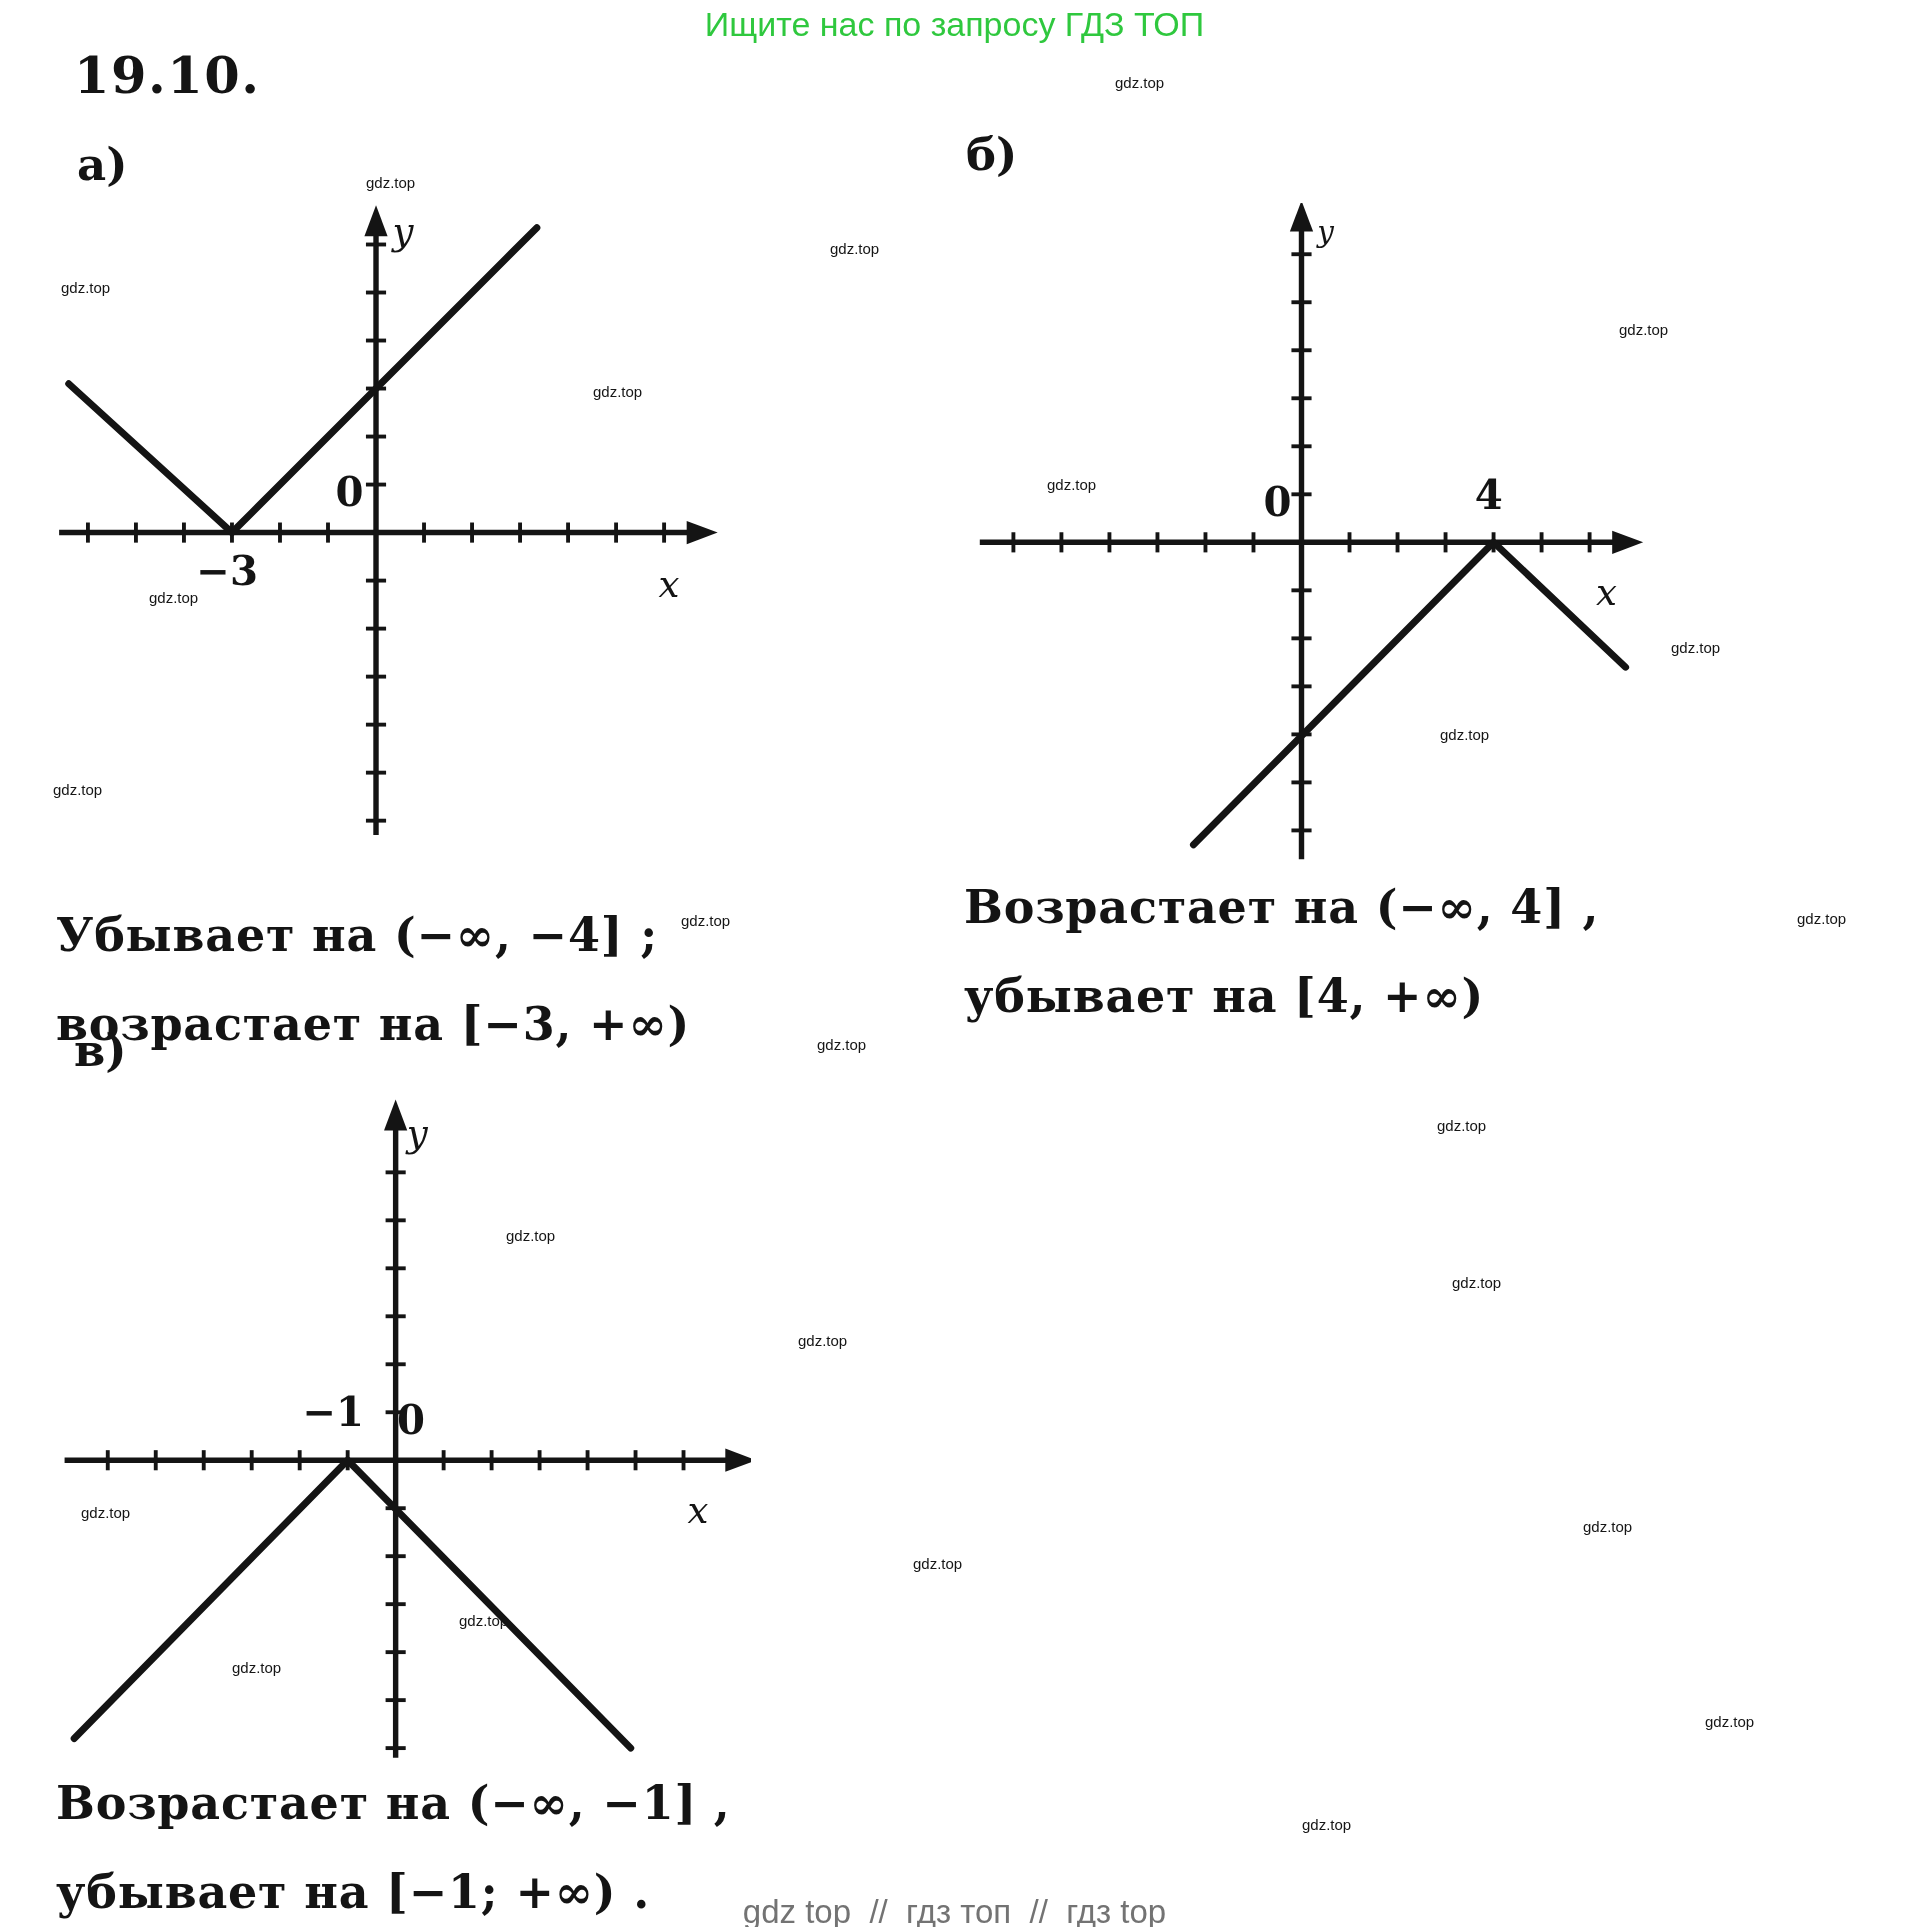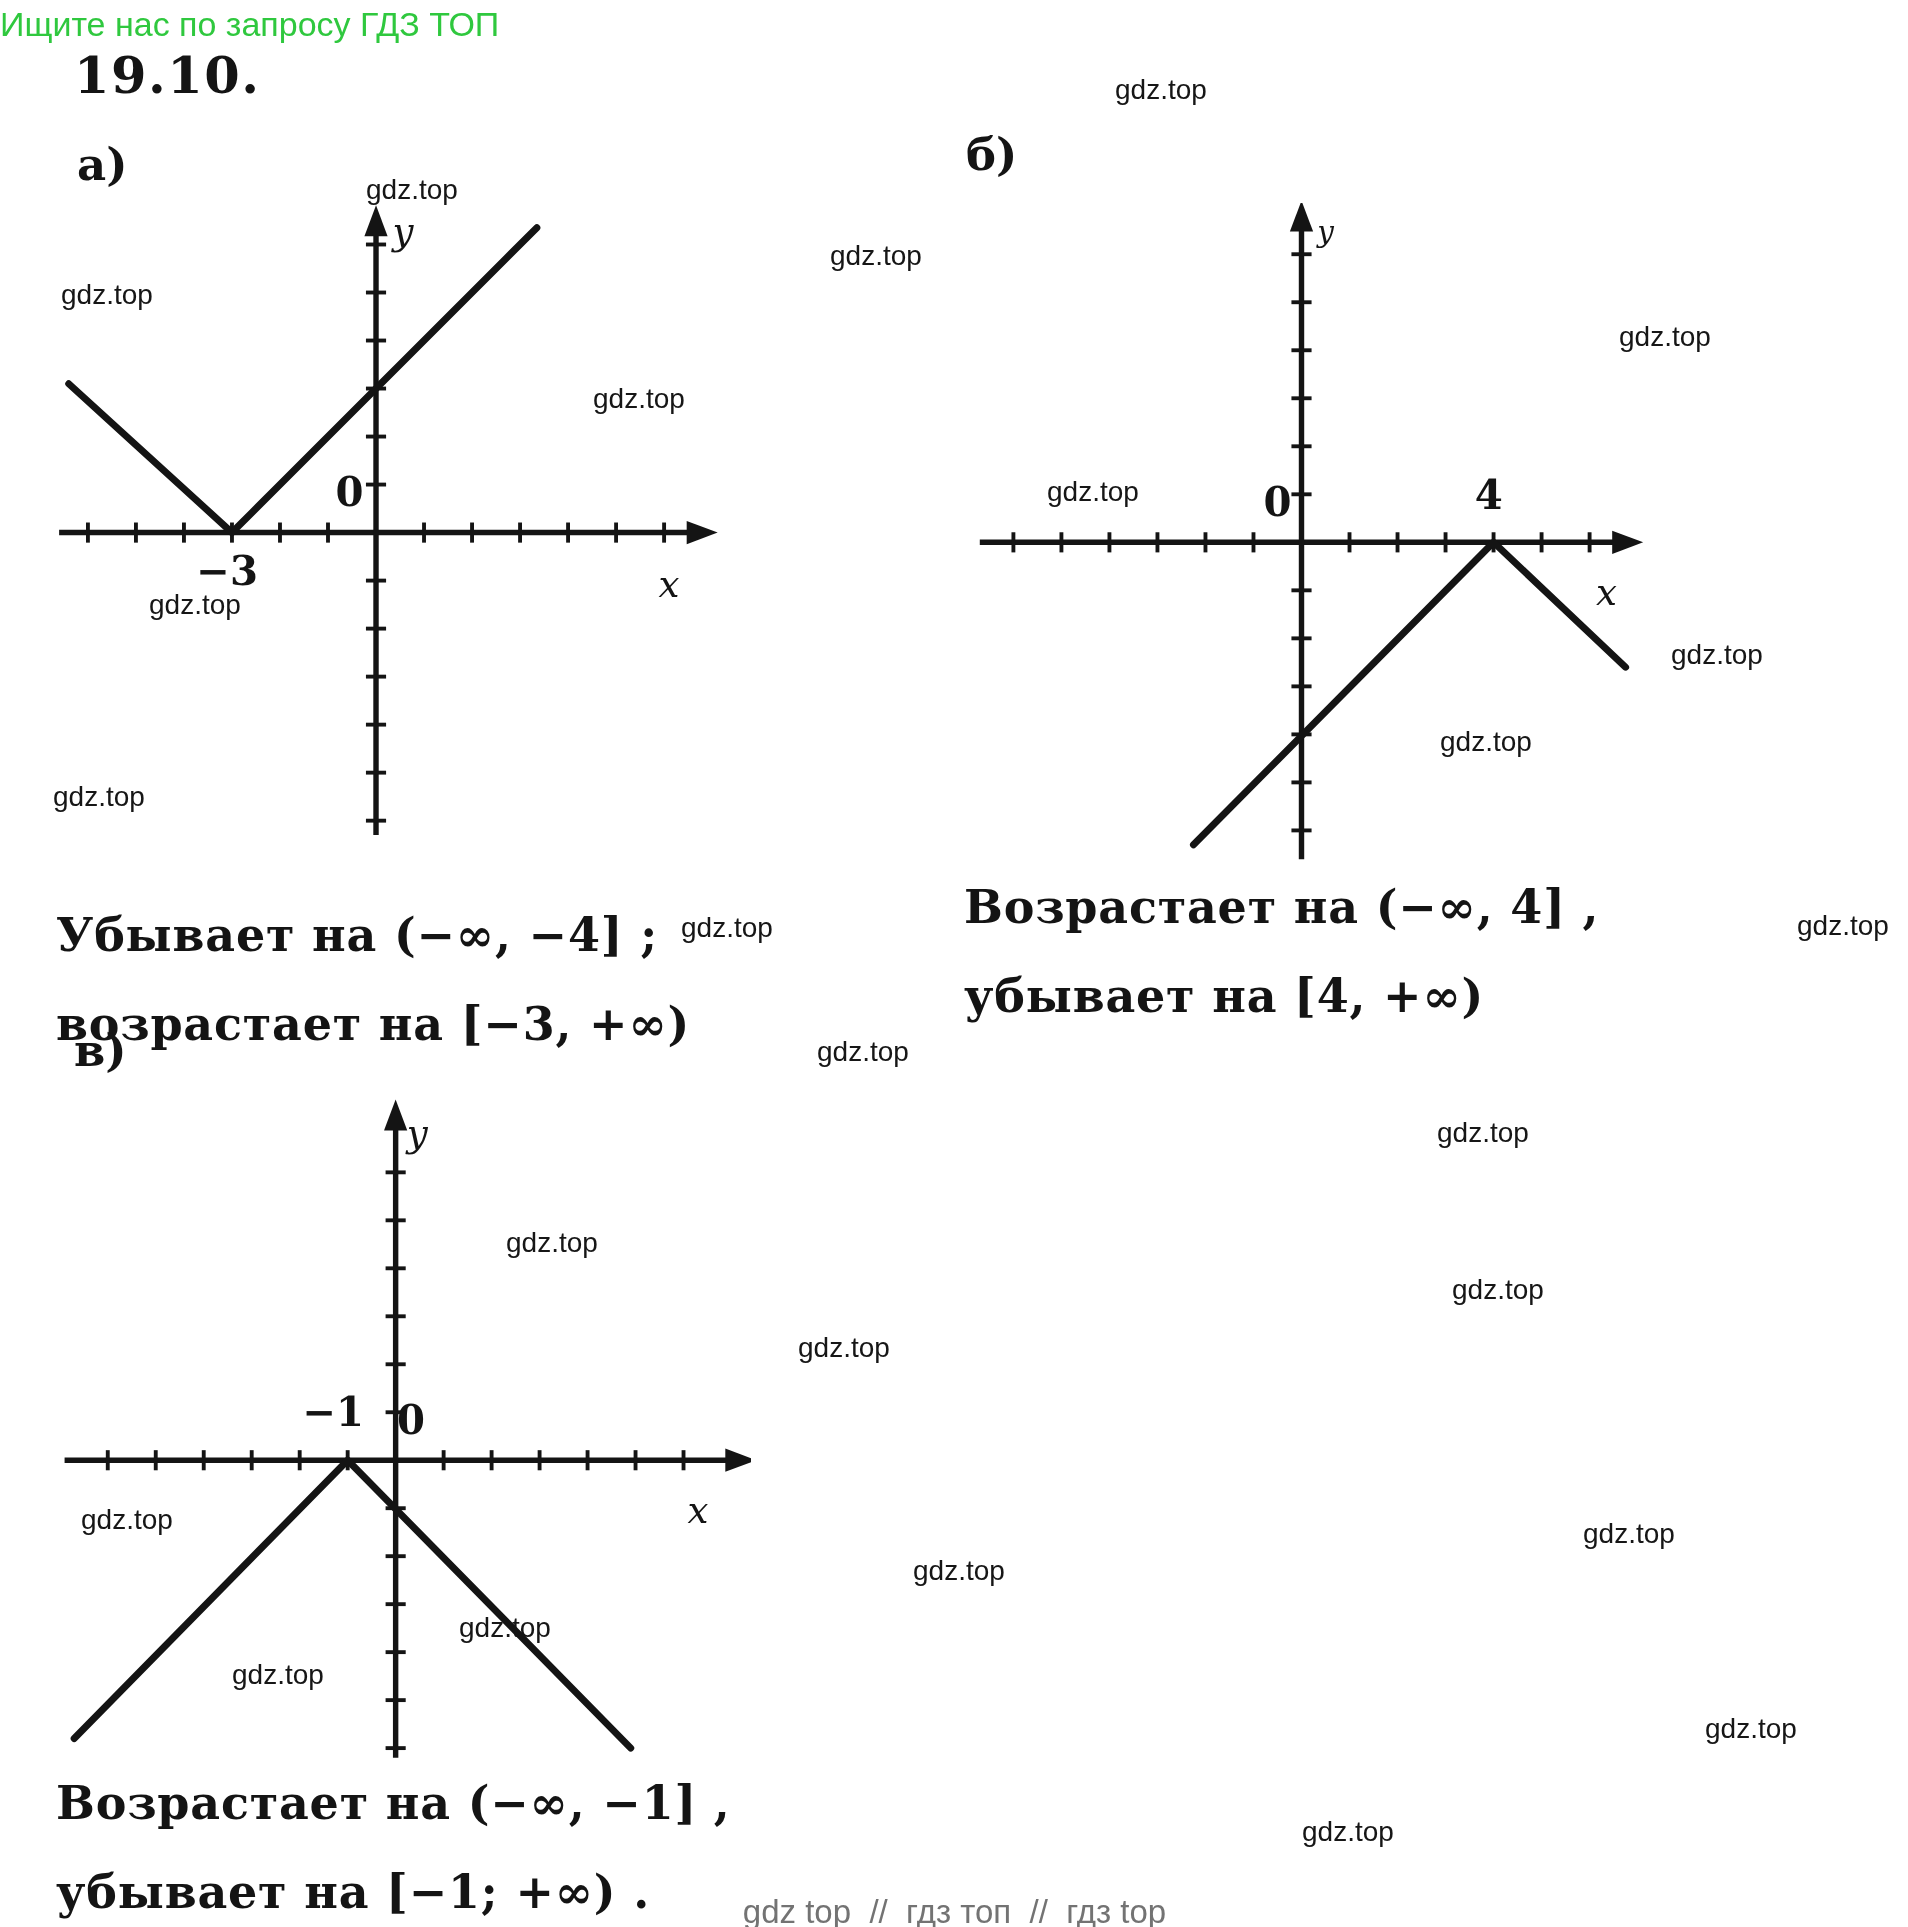--- a/index.html
+++ b/index.html
@@ -1,25 +1,25 @@
 <!DOCTYPE html>
 <html style="font-size:12.4px"><head>
 <meta charset="utf-8">
 <style>
   html,body{margin:0;padding:0;background:#ffffff;}
   body{position:relative;width:1909px;height:1928px;overflow:hidden;
        font-family:"DejaVu Serif",serif;color:#141414;}
 
-  .header{position:absolute;top:4.6px;left:0;width:100%;
+  .header{position:absolute;top:4.6px;left:0;width:100%;text-align:center;
           font-family:"Liberation Sans",sans-serif;font-size:34px;font-weight:400;
           white-space:pre;}
   .footer{position:absolute;top:1873px;left:0;width:100%;text-align:center;
           font-family:"Liberation Sans",sans-serif;font-size:33px;white-space:pre;}
 
-  .wm{position:absolute;font-family:"Liberation Sans",sans-serif;font-size:28px;
+  .wm{position:absolute;font-family:"Liberation Sans",sans-serif;font-size:15px;
       color:#161616;white-space:nowrap;}
 
   .problem-number{position:absolute;left:74px;top:45px;font-size:51px;font-weight:bold;
                   letter-spacing:1.5px;}
   .part-label{position:absolute;font-size:45px;font-weight:bold;}
   .pl-a{left:77px;top:138px;}
   .pl-b{left:966px;top:128px;}
   .pl-v{left:74px;top:1024px;}
 
   svg.graph{position:absolute;}

